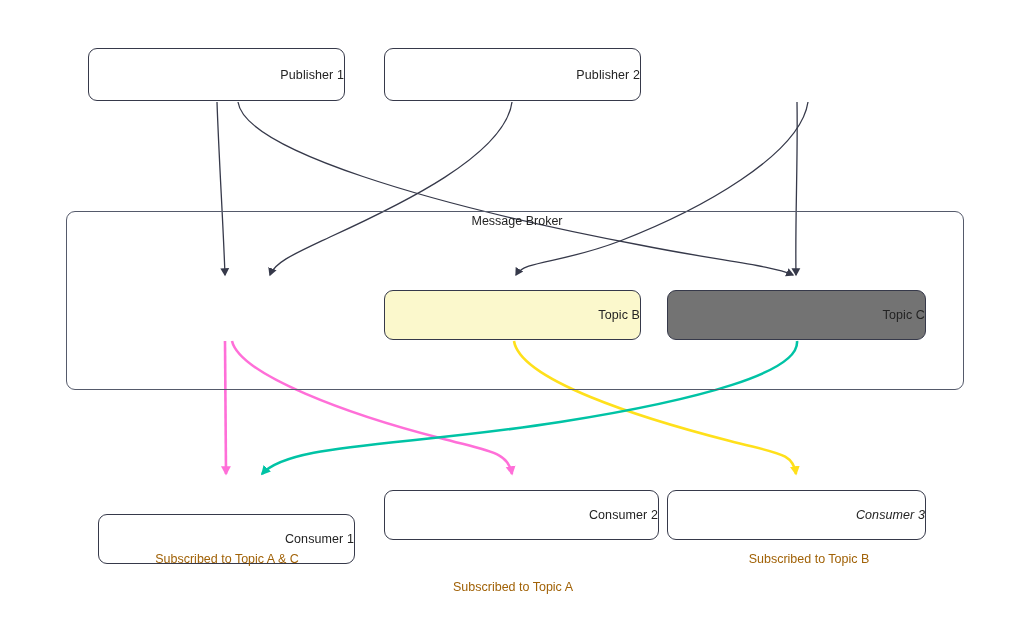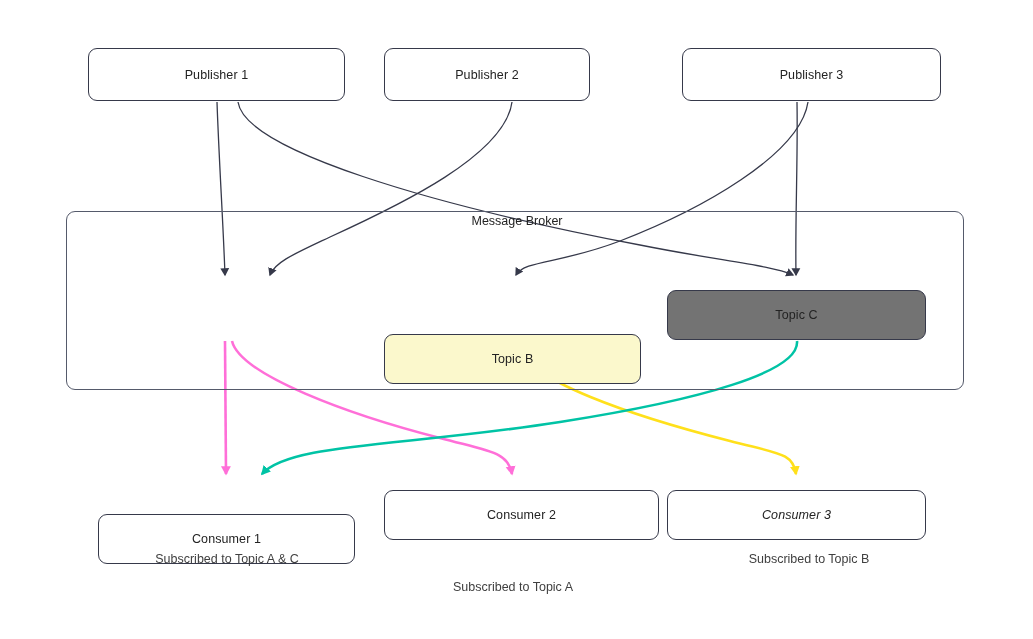--- a/index.html
+++ b/index.html
@@ -26,21 +26,21 @@
     height: 639px;
     pointer-events: none;
   }
   .node {
     position: absolute;
     box-sizing: border-box;
     border: 1.4px solid #36394a;
     border-radius: 9px;
     display: flex;
     align-items: center;
-    justify-content: center;
+    justify-content: flex-end;
     font-size: 12.5px;
     color: #232323;
     letter-spacing: 0.1px;
     background: #ffffff;
   }
   .group-box {
     position: absolute;
     box-sizing: border-box;
     border: 1.4px solid #555a6b;
     border-radius: 9px;
@@ -49,21 +49,21 @@
   .group-label {
     position: absolute;
     font-size: 12.5px;
     color: #232323;
     white-space: nowrap;
     transform: translateX(-50%);
   }
   .caption {
     position: absolute;
     font-size: 12.5px;
-    color: #404040;
+    color: #a16207;
     white-space: nowrap;
     transform: translateX(-50%);
     text-align: right;
   }
 </style>
 </head>
 <body>
 
 <div id="canvas">
 
@@ -94,28 +94,25 @@
         <path d="M 797,341 C 800,372 700,400 560,422 C 400,447 290,443 262,474" fill="none" stroke="#00c3a5" stroke-width="2.6" stroke-linecap="butt" marker-end="url(#ah-teal)"></path>
       </g>
   </svg>
 
   <div class="group-box" id="broker-box" style="left: 66px; top: 211px; width: 898px; height: 179px; border-color: rgb(85, 90, 107);"></div>
   <div class="group-label" id="broker-label" style="left: 517px; top: 214px;">Message Broker</div>
 
   <div class="node" id="pub1" style="left: 88px; top: 48px; width: 257px; height: 53px; background: rgb(255, 255, 255); border-color: rgb(54, 57, 74);">
     <span>Publisher 1</span>
   </div>
-  <div class="node" id="pub2" style="left: 384px; top: 48px; width: 206px; height: 53px; background: rgb(255, 255, 255); border-color: rgb(54, 57, 74);">
+  <div class="node" id="pub2" style="left: 384px; top: 48px; width: 257px; height: 53px; background: rgb(255, 255, 255); border-color: rgb(54, 57, 74);">
     <span>Publisher 2</span>
   </div>
-  <div class="node" id="pub3" style="left: 682px; top: 48px; width: 259px; height: 53px; background: rgb(255, 255, 255); border-color: rgb(54, 57, 74);">
-    <span>Publisher 3</span>
-  </div>
 
-  <div class="node" id="topicB" style="left: 384px; top: 290px; width: 257px; height: 50px; background: rgb(251, 248, 204); border-color: rgb(54, 57, 74); margin-top: 44px;">
+  <div class="node" id="topicB" style="left: 384px; top: 290px; width: 257px; height: 50px; background: rgb(251, 248, 204); border-color: rgb(54, 57, 74);">
     <span>Topic B</span>
   </div>
   <div class="node" id="topicC" style="left: 667px; top: 290px; width: 259px; height: 50px; background: #737373; border-color: rgb(54, 57, 74);">
     <span>Topic C</span>
   </div>
 
   <div class="node" id="con1" style="left: 98px; top: 490px; width: 257px; height: 50px; background: rgb(255, 255, 255); border-color: rgb(54, 57, 74); margin-top: 24px;">
     <span>Consumer 1</span>
   </div>
   <div class="node" id="con2" style="left: 384px; top: 490px; width: 275px; height: 50px; background: rgb(255, 255, 255); border-color: rgb(54, 57, 74);">

